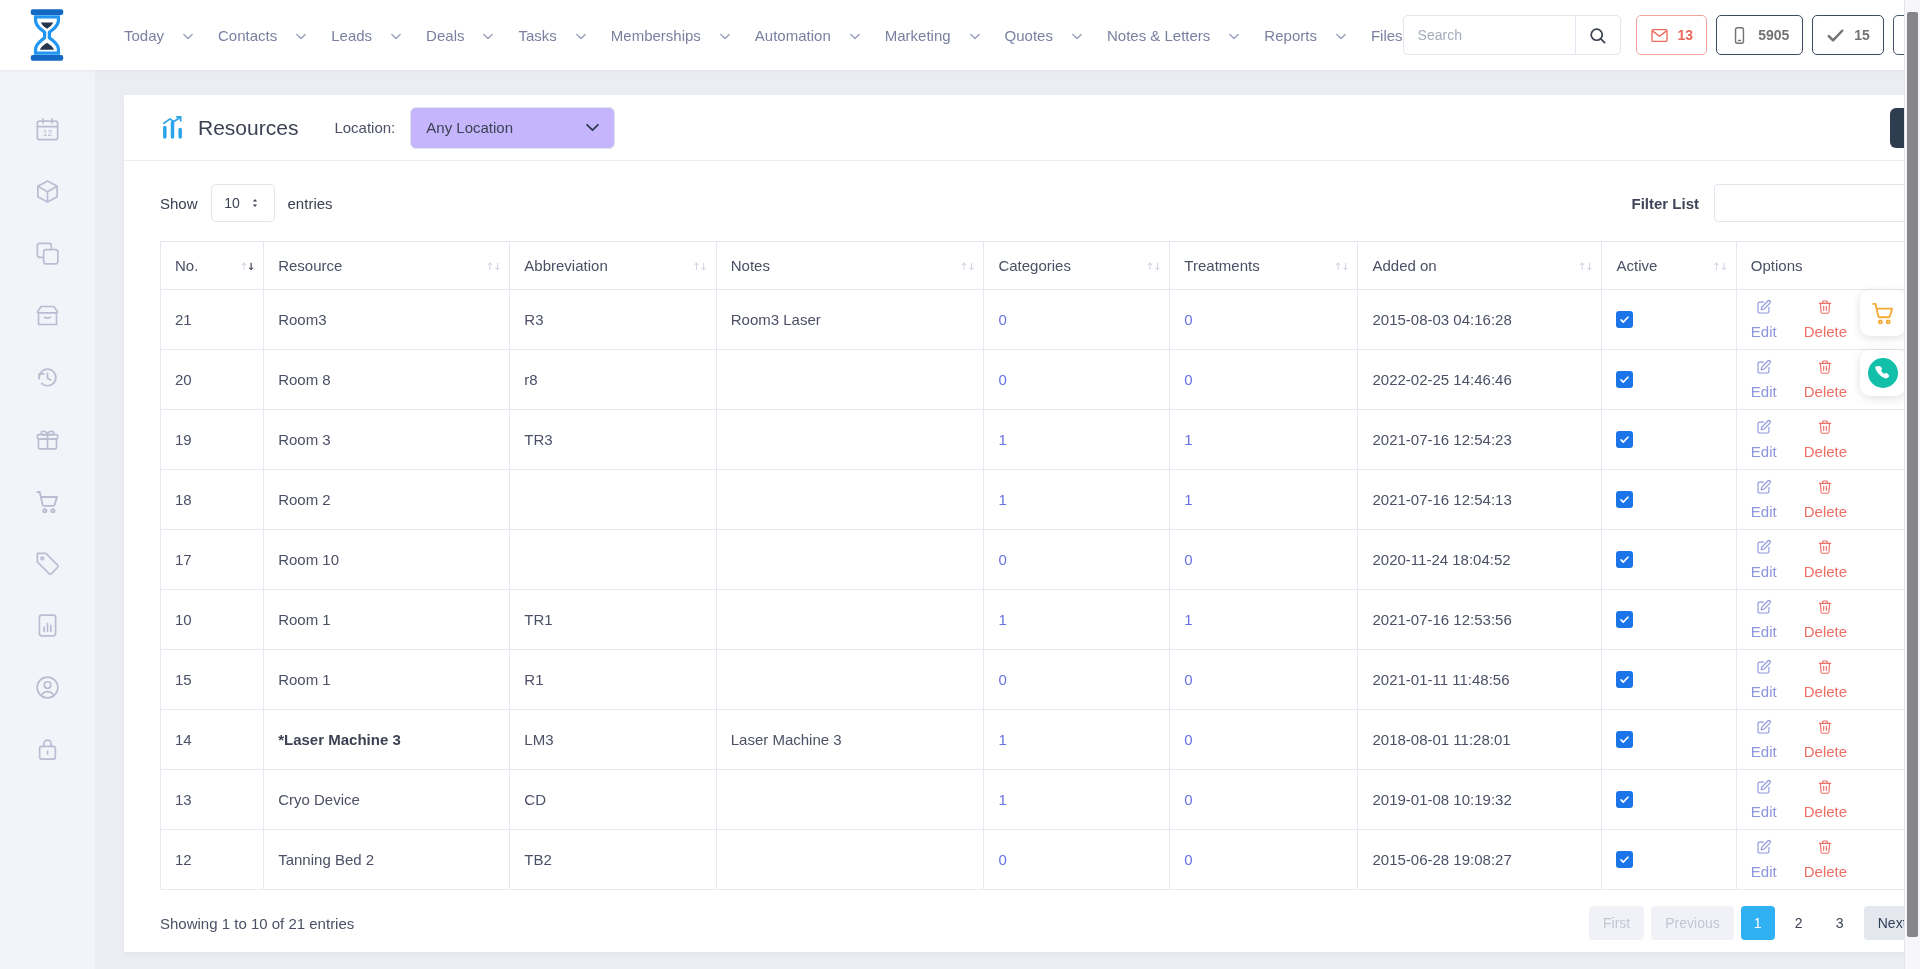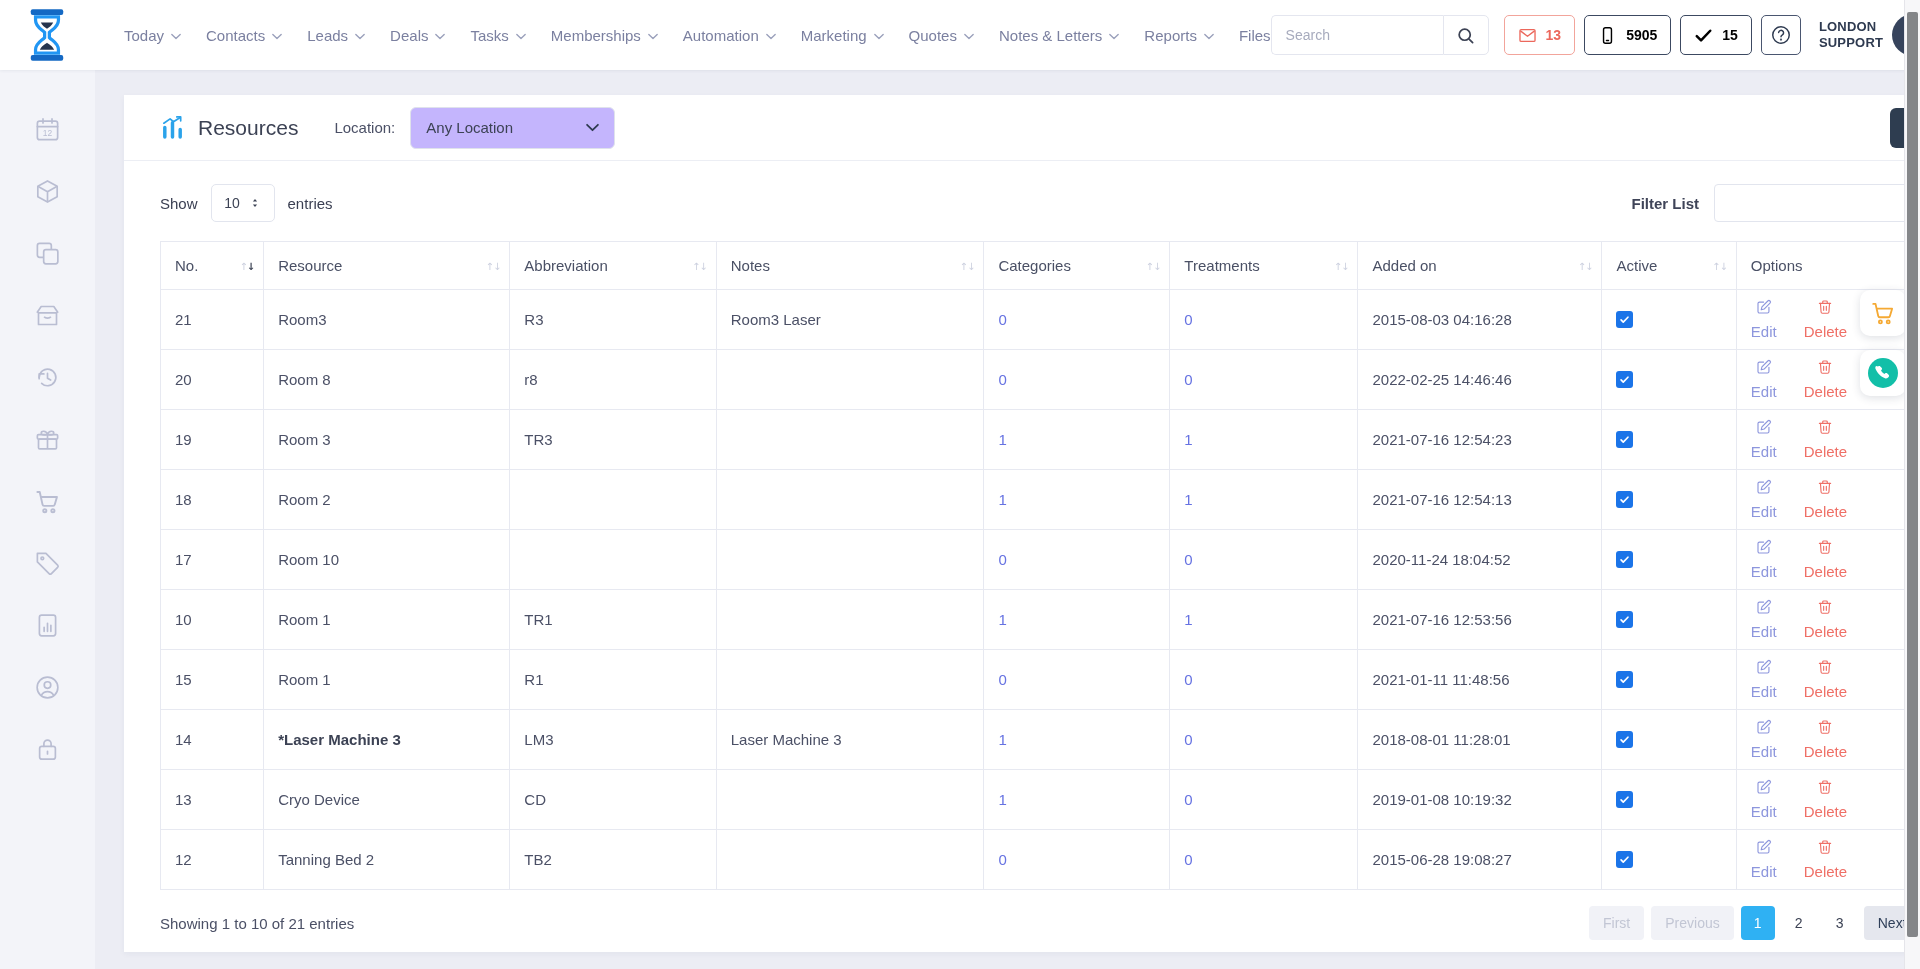--- a/index.html
+++ b/index.html
@@ -11,36 +11,36 @@
   .icn { display:inline-flex; align-items:center; justify-content:center; line-height:0; }
   .icn svg { width:100%; height:100%; display:block; }
 
   
   .topbar {
     position:absolute; top:0; left:0; width:1920px; height:70px; background:#fff;
     display:flex; align-items:center; box-shadow:0 1px 3px rgba(40,50,80,.07); z-index:5;
   }
   .logo { width:42px; height:54px; margin-left:26px; cursor:pointer; flex:0 0 auto; }
   .nav { display:flex; align-items:center; gap:25px; margin-left:56px; flex:0 0 auto; }
-  .nav-item { display:flex; align-items:center; gap:7px; color:#7b80a0; font-size:15px; cursor:pointer; white-space:nowrap; }
+  .nav-item { display:flex; align-items:center; gap:19px; color:#7b80a0; font-size:15px; cursor:pointer; white-space:nowrap; }
   .caret { width:10px; height:7px; color:#9aa0bb; margin-top:2px; }
   .top-right { display:flex; align-items:center; margin-left:auto; margin-right:22px; gap:9px; }
   .search-wrap { display:flex; margin-right:6px; }
   .search-input {
     width:172px; height:40px; border:1px solid #e4e6ef; border-right:none;
     border-radius:5px 0 0 5px; padding:0 14px; font-size:14px; color:#444;
     outline:none; background:#fff; font-family:inherit;
   }
   .search-input::placeholder { color:#a7abbd; }
   .search-btn { width:46px; height:40px; border:1px solid #e4e6ef; border-radius:0 5px 5px 0; background:#fff; display:flex; align-items:center; justify-content:center; color:#3c4254; cursor:pointer; }
   .search-icn { width:19px; height:19px; }
   .badges { display:flex; align-items:center; gap:9px; }
   .badge { height:40px; border-radius:5px; display:flex; align-items:center; gap:9px; padding:0 13px; font-size:14px; font-weight:700; background:#fff; cursor:pointer; }
   .badge.coral { border:1px solid #f2a49b; color:#ec685c; }
-  .badge.navy  { border:1px solid #3c4961; color:#000000; }
+  .badge.navy  { border:1px solid #3c4961; color:#737373; }
   .badge-icn { width:19px; height:19px; }
   .help-btn { width:40px; height:40px; border:1px solid #4a5670; border-radius:5px; display:flex; align-items:center; justify-content:center; color:#2e3a50; background:#fff; cursor:pointer; }
   .help-icn { width:22px; height:22px; }
   .user-name { font-size:13px; font-weight:700; color:#2e3a50; line-height:1.25; letter-spacing:.2px; margin-left:9px; }
   .avatar { width:42px; height:42px; border-radius:50%; background:#36435c; display:flex; align-items:center; justify-content:center; cursor:pointer; }
   .avatar-icn { width:26px; height:26px; color:#fff; }
 
   
   .sidebar {
     position:absolute; left:0; top:70px; bottom:0; width:95px; background:#f3f4f9;

